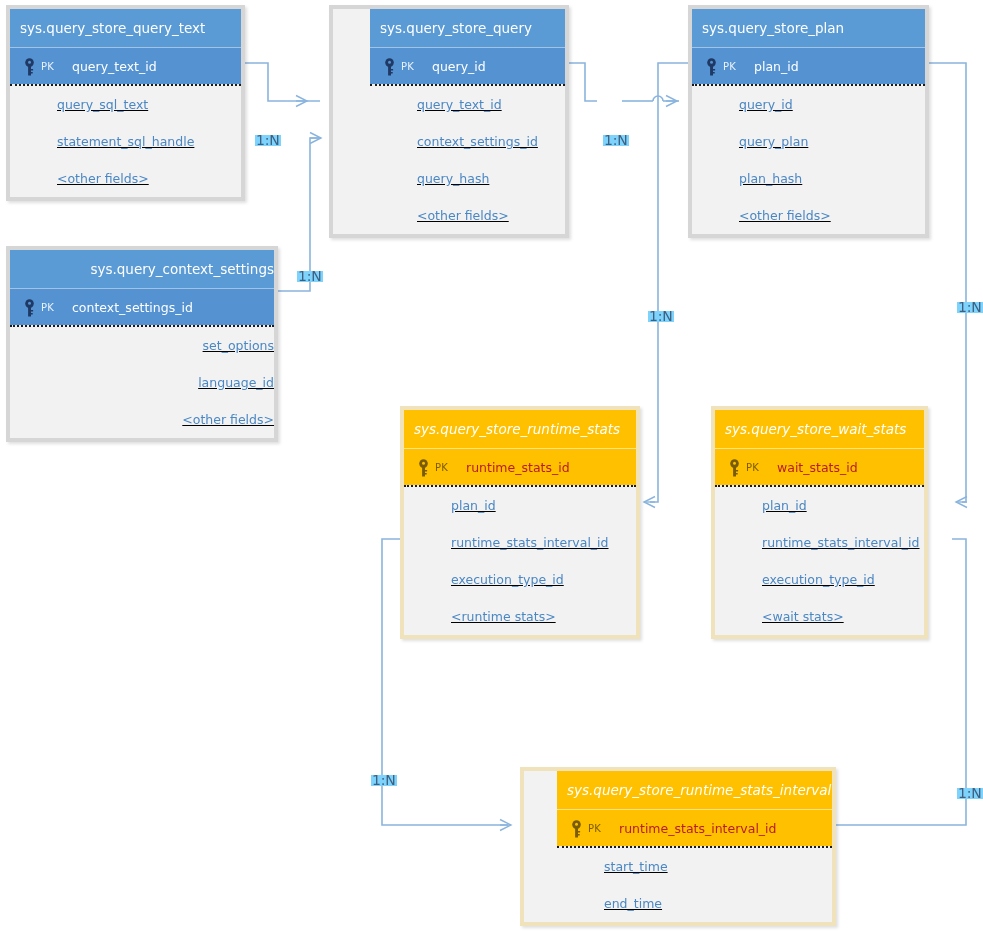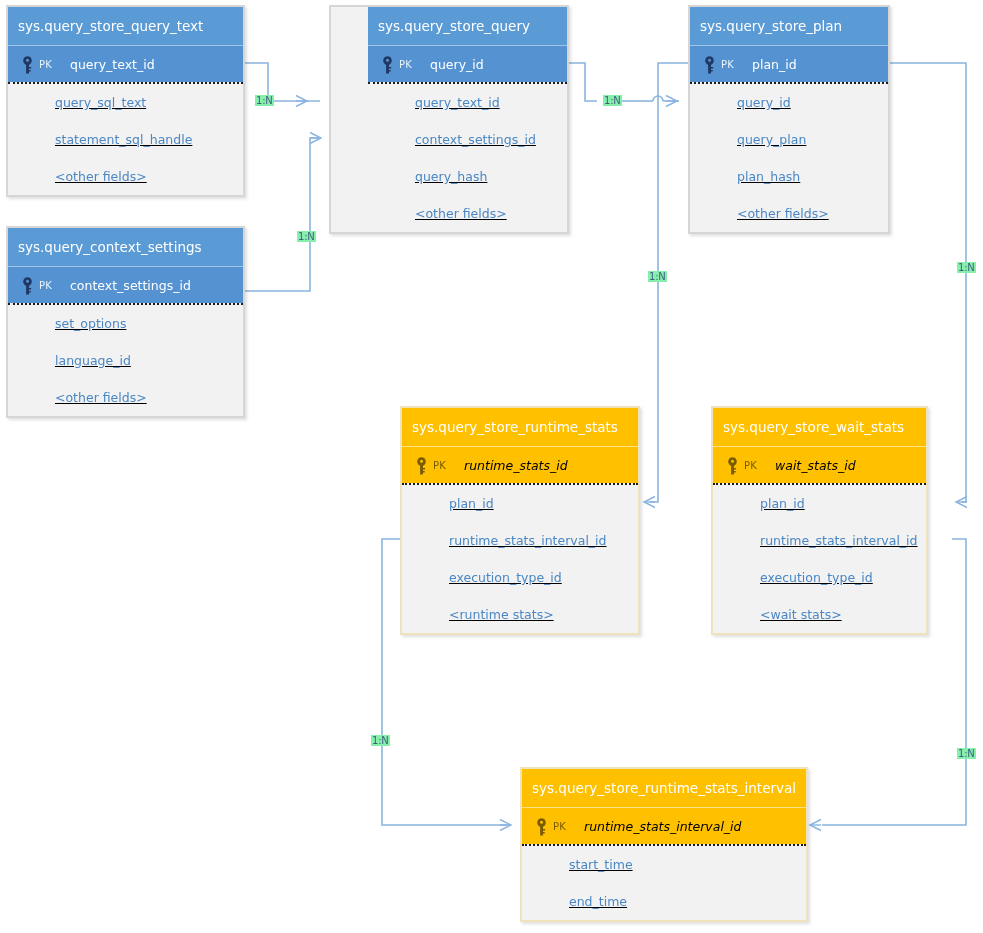--- a/index.html
+++ b/index.html
@@ -25,36 +25,37 @@
     position: absolute;
     left: 0; top: 0;
     width: 983px;
     height: 933px;
     z-index: 1;
     pointer-events: none;
   }
   .card-label {
     position: absolute;
     z-index: 3;
-    font-size: 10px;
+    font-size: 14px;
     color: #3f5f80;
     font-family: "DejaVu Sans", "Liberation Sans", sans-serif;
     letter-spacing: -0.2px;
-    background: #86efac;
+    background: #7dd3fc;
     padding: 0 1px;
     white-space: nowrap;
     line-height: 11px;
+    margin-top: 40px;
   }
   
   .entity {
     position: absolute;
     z-index: 2;
     box-sizing: border-box;
     background: #f2f2f2;
-    border: 2px solid #0f172a;
+    border: 4px solid #0f172a;
     box-shadow: 2px 2px 3px rgba(0,0,0,0.13);
   }
   .entity .title {
     height: 38px;
     line-height: 38px;
     padding-left: 10px;
     font-size: 13.5px;
     color: #ffffff;
     white-space: nowrap;
     overflow: hidden;
@@ -116,22 +117,22 @@
   
   .theme-blue .title { background: #5b9bd5; }
   .theme-blue .pkrow { background: #5492d2; }
   .theme-blue .pkrow .pklabel { color: #eaf2fb; }
   .theme-blue { border-color: #d6d6d6; }
 
   
   .theme-orange .title { background: #ffc000; }
   .theme-orange .pkrow { background: #ffc000; border-top: 1px solid rgba(255,255,255,0.55); }
   .theme-orange .pkrow .pklabel { color: #7a5c00; }
-  .theme-orange .pkrow .fieldname { color: #000000; font-style: italic; }
-  .theme-orange .title { color: #ffffff; }
+  .theme-orange .pkrow .fieldname { color: #b91c1c; }
+  .theme-orange .title { color: #ffffff; font-style: italic; }
   .theme-orange { border-color: #f0e3bb; box-shadow: 2px 2px 3px rgba(0,0,0,0.13); }
 </style>
 </head>
 <body>
 
 <div id="canvas">
 
   <svg id="connectors" viewBox="0 0 983 933" width="983" height="933">
     <defs>
       <g id="crow-right">
@@ -234,21 +235,21 @@
     </div>
     <div class="sep"></div>
     <div class="body">
       <div class="field">query_text_id</div>
       <div class="field">context_settings_id</div>
       <div class="field">query_hash</div>
       <div class="field">&lt;other fields&gt;</div>
     </div>
   </div>
 
-  <div class="entity theme-blue" style="left:688px; top:5px; width:202px;">
+  <div class="entity theme-blue" style="left:688px; top:5px; width:241px;">
     <div class="title">sys.query_store_plan</div>
     <div class="pkrow">
       <svg class="keyicon" viewBox="0 0 13 18">
         <circle cx="6.5" cy="4.6" r="4.3" fill="#1f3864"></circle>
         <circle cx="6.5" cy="4.3" r="1.5" fill="#5492d2"></circle>
         <rect x="5.1" y="7.5" width="2.9" height="10" fill="#1f3864"></rect>
         <rect x="8.0" y="11.0" width="2.1" height="1.5" fill="#1f3864"></rect>
         <rect x="8.0" y="14.0" width="1.7" height="1.5" fill="#1f3864"></rect>
       </svg>
       <span class="pklabel">PK</span>
@@ -256,21 +257,21 @@
     </div>
     <div class="sep"></div>
     <div class="body">
       <div class="field">query_id</div>
       <div class="field">query_plan</div>
       <div class="field">plan_hash</div>
       <div class="field">&lt;other fields&gt;</div>
     </div>
   </div>
 
-  <div class="entity theme-blue" style="left:6px; top:226px; width:239px;">
+  <div class="entity theme-blue" style="left:6px; top:246px; width:272px;text-align:right;">
     <div class="title">sys.query_context_settings</div>
     <div class="pkrow">
       <svg class="keyicon" viewBox="0 0 13 18">
         <circle cx="6.5" cy="4.6" r="4.3" fill="#1f3864"></circle>
         <circle cx="6.5" cy="4.3" r="1.5" fill="#5492d2"></circle>
         <rect x="5.1" y="7.5" width="2.9" height="10" fill="#1f3864"></rect>
         <rect x="8.0" y="11.0" width="2.1" height="1.5" fill="#1f3864"></rect>
         <rect x="8.0" y="14.0" width="1.7" height="1.5" fill="#1f3864"></rect>
       </svg>
       <span class="pklabel">PK</span>
@@ -321,21 +322,21 @@
     </div>
     <div class="sep"></div>
     <div class="body">
       <div class="field">plan_id</div>
       <div class="field">runtime_stats_interval_id</div>
       <div class="field">execution_type_id</div>
       <div class="field">&lt;wait stats&gt;</div>
     </div>
   </div>
 
-  <div class="entity theme-orange" style="left:520px; top:767px; width:288px;">
+  <div class="entity theme-orange" style="left:520px; top:767px; width:316px;padding-left:33px;">
     <div class="title">sys.query_store_runtime_stats_interval</div>
     <div class="pkrow">
       <svg class="keyicon" viewBox="0 0 13 18">
         <circle cx="6.5" cy="4.6" r="4.3" fill="#7a5c00"></circle>
         <circle cx="6.5" cy="4.3" r="1.5" fill="#ffc000"></circle>
         <rect x="5.1" y="7.5" width="2.9" height="10" fill="#7a5c00"></rect>
         <rect x="8.0" y="11.0" width="2.1" height="1.5" fill="#7a5c00"></rect>
         <rect x="8.0" y="14.0" width="1.7" height="1.5" fill="#7a5c00"></rect>
       </svg>
       <span class="pklabel">PK</span>

